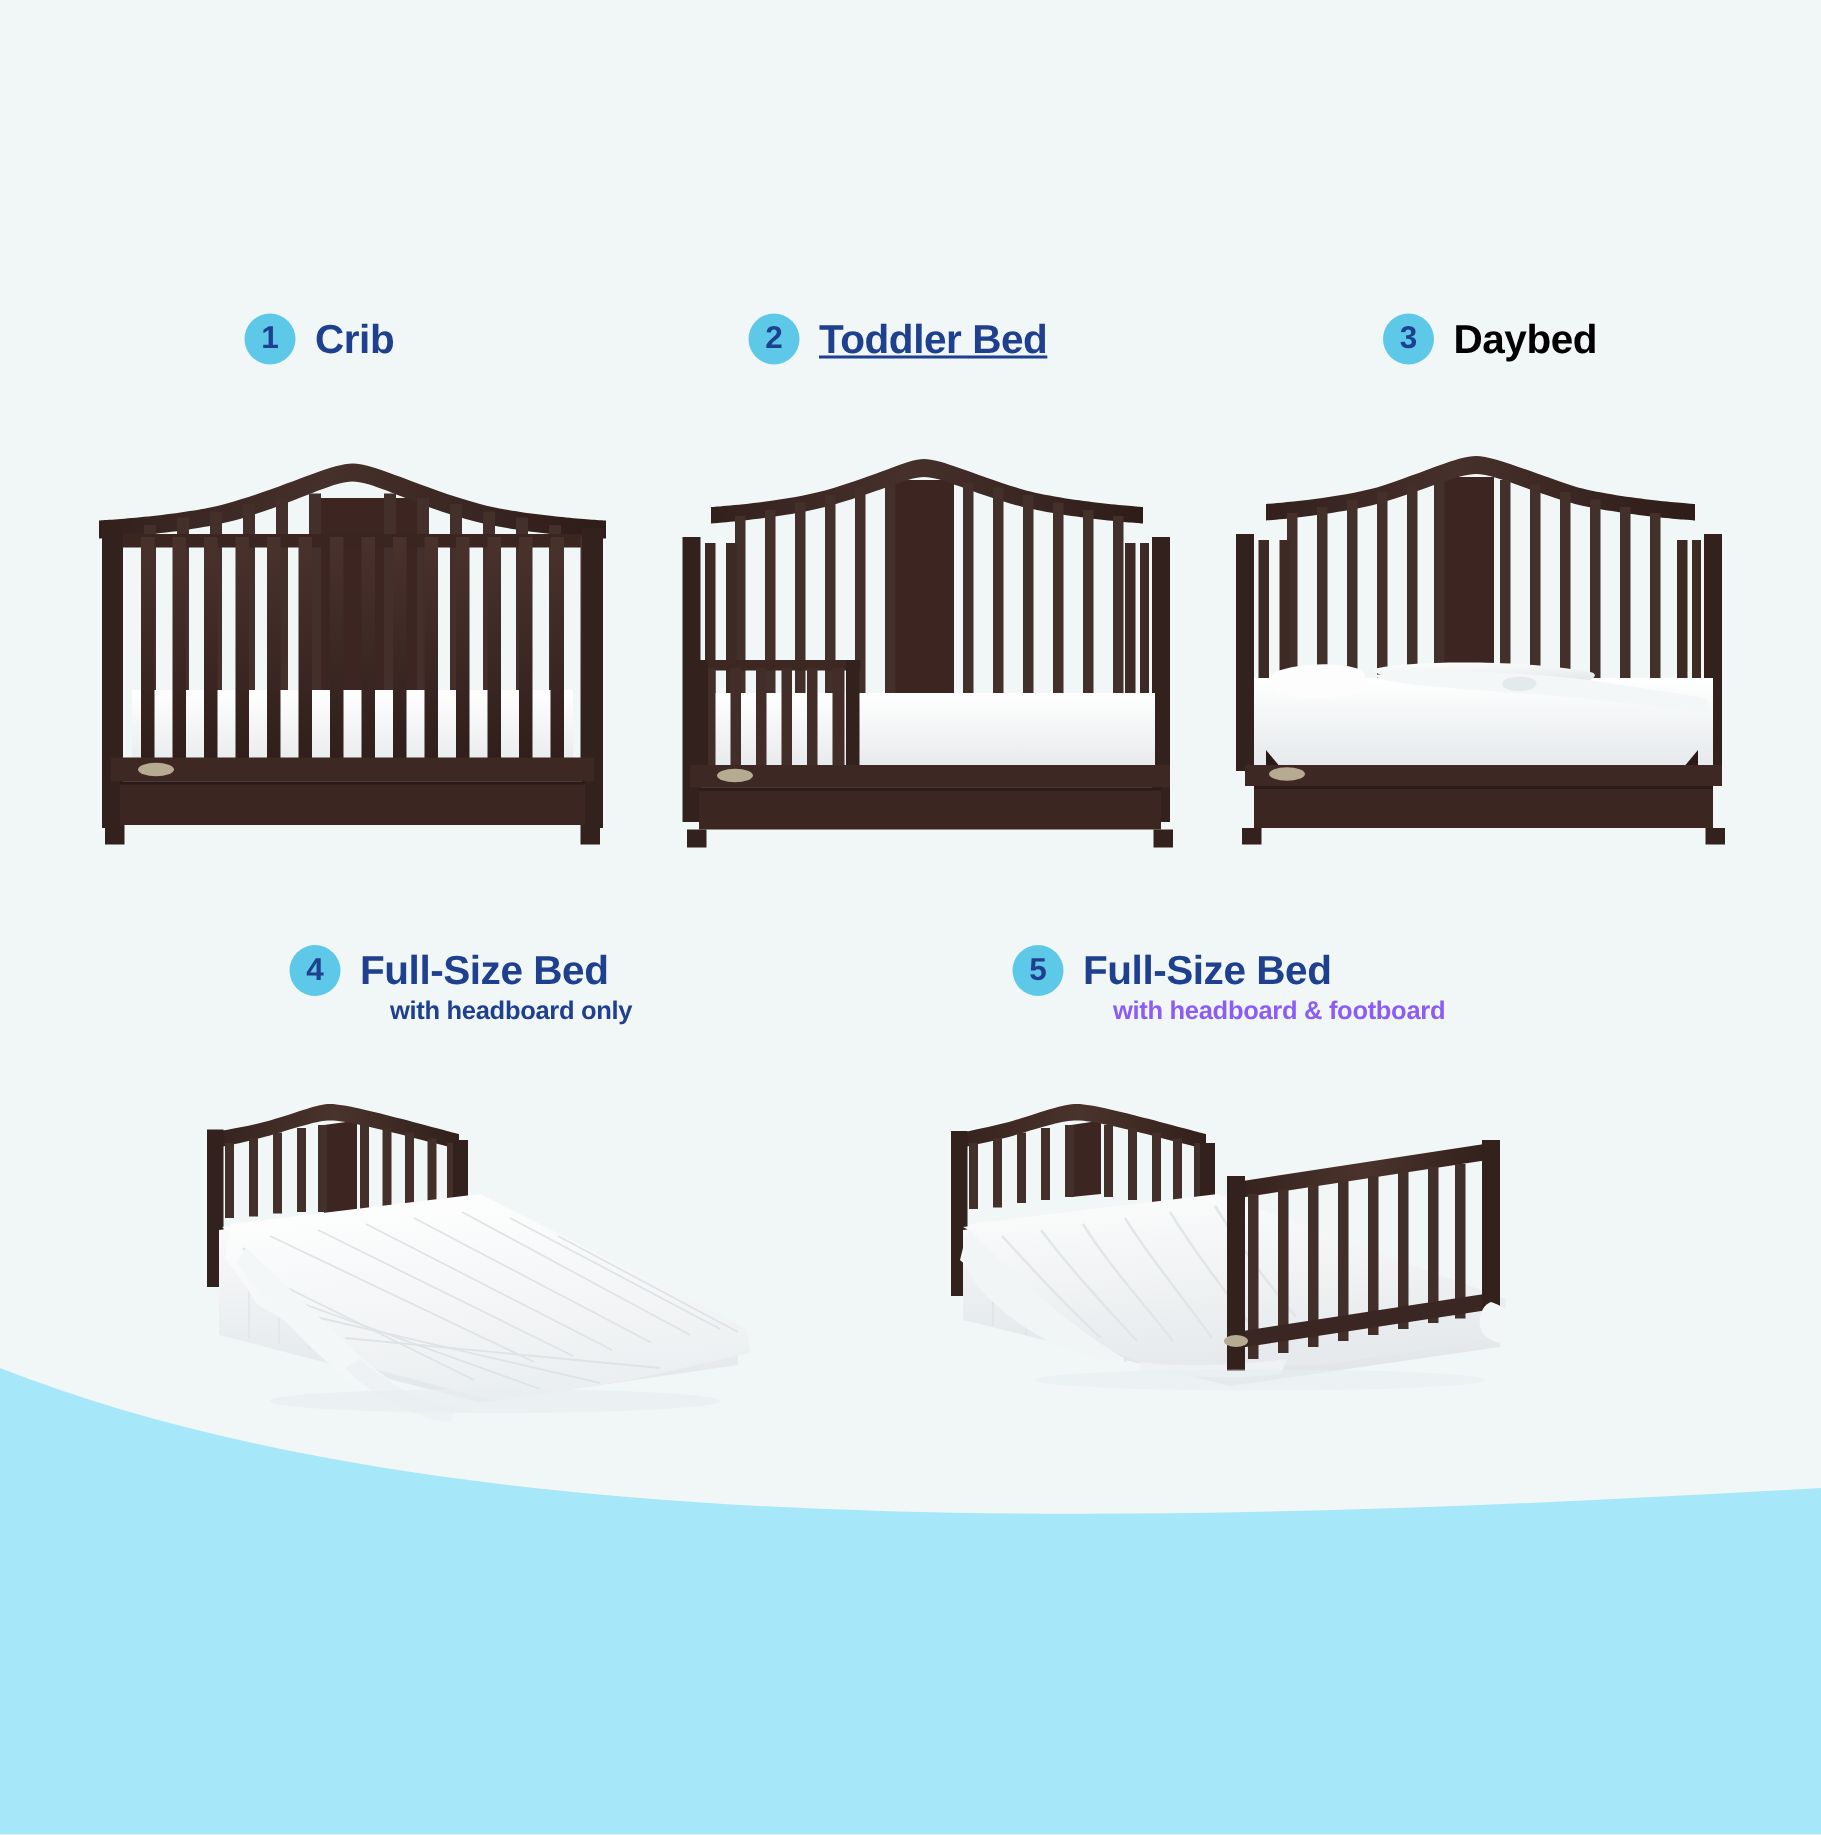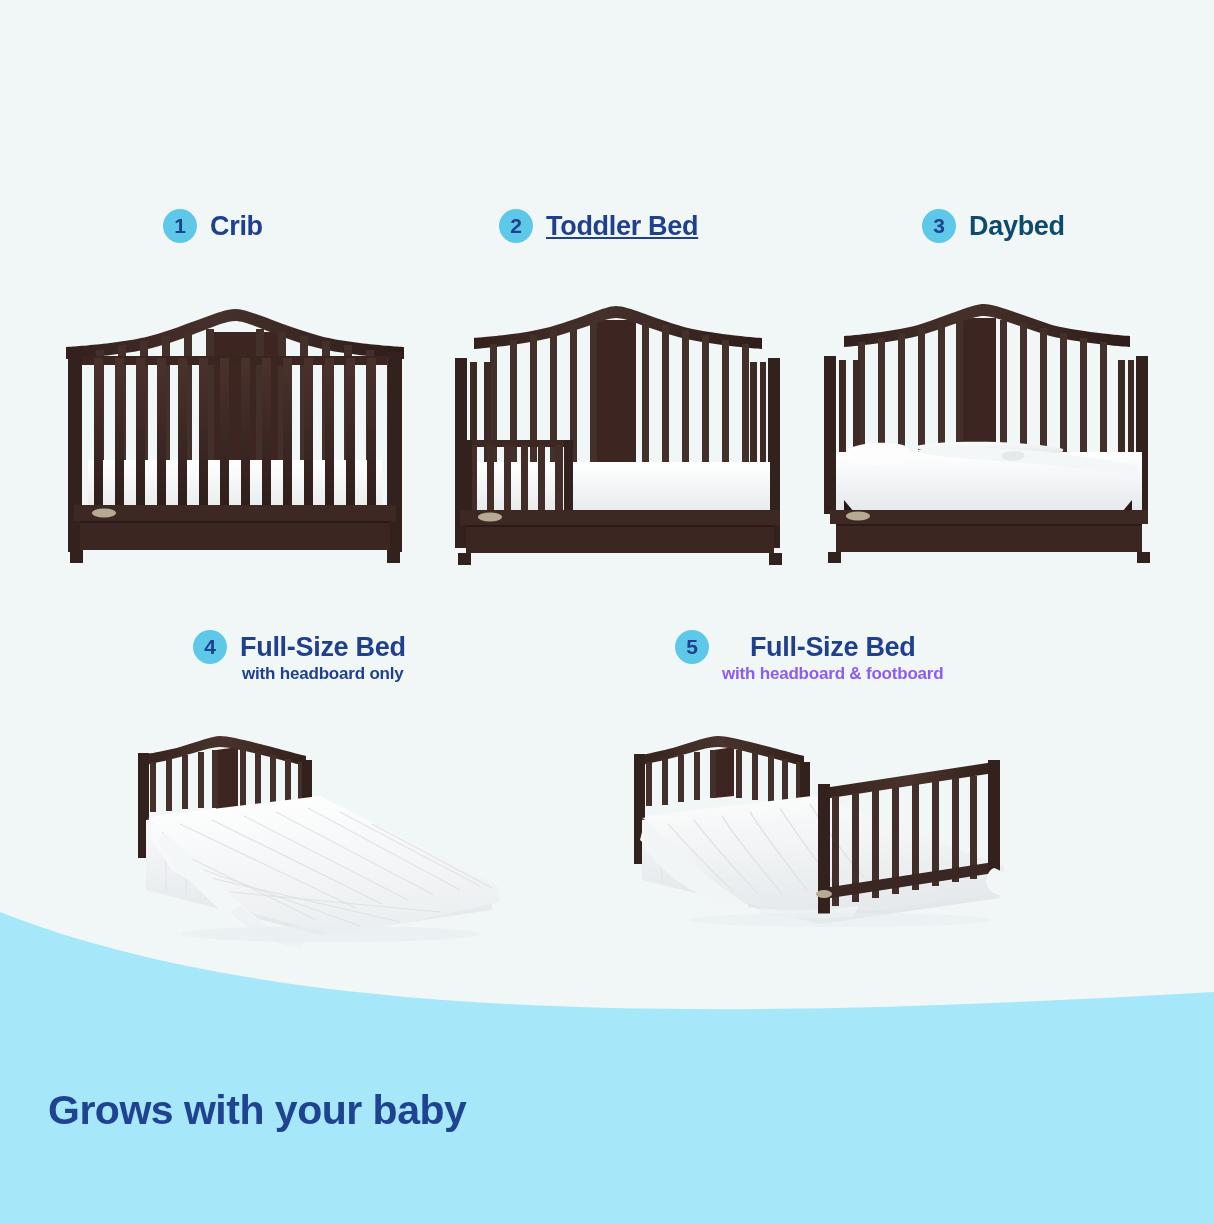--- a/index.html
+++ b/index.html
@@ -23,28 +23,28 @@
 
   
   .step-label{position:absolute;display:flex;align-items:flex-start;gap:13px;}
   .badge{
     width:34px;height:34px;border-radius:50%;
     background:#5ec8e8;color:#1f3f8f;
     font-size:21px;font-weight:bold;
     display:flex;align-items:center;justify-content:center;
     flex:0 0 auto;
   }
-  .lbl-wrap{display:flex;flex-direction:column;text-align:center;}
+  .lbl-wrap{display:flex;flex-direction:column;}
   .lbl-title{
     font-size:27px;font-weight:bold;color:#1f3f8f;
     line-height:34px;white-space:nowrap;letter-spacing:-0.3px;
   }
   .lbl-sub{
     font-size:17px;font-weight:bold;color:#1f3f8f;
-    line-height:21px;white-space:nowrap;margin-top:-1px;letter-spacing:-0.2px;
+    line-height:21px;white-space:nowrap;margin-top:-1px;letter-spacing:-0.2px;margin-left:20px;
   }
 
   
   .product{position:absolute;}
   .product svg{display:block;}
 </style>
 </head>
 <body style="background: rgb(241, 247, 247);">
 
 <div id="stage">
@@ -206,21 +206,21 @@
       <rect x="8" y="253" width="13" height="12" fill="#33211d"></rect>
       <rect x="319" y="253" width="13" height="12" fill="#33211d"></rect>
 
       <ellipse cx="40" cy="217" rx="12" ry="4.5" fill="#b6aa93"></ellipse>
     </svg>
   </div>
 
   <div class="step-label" style="left:922px;top:209px;">
     <div class="badge" style="background: rgb(94, 200, 232); color: rgb(31, 63, 143);">3</div>
     <div class="lbl-wrap">
-      <div class="lbl-title" style="color: #0c4a6e;">Daybed</div>
+      <div class="lbl-title" style="color: #000000;">Daybed</div>
     </div>
   </div>
 
   <div class="product" style="left:820px;top:300px;">
     <svg width="340" height="270" viewBox="0 0 340 270" xmlns="http://www.w3.org/2000/svg">
       <defs>
         <linearGradient id="wd3" x1="0" y1="0" x2="1" y2="0">
           <stop offset="0" stop-color="#33201d"></stop>
             <stop offset="0.45" stop-color="#46302b"></stop>
             <stop offset="1" stop-color="#2e1c19"></stop>
@@ -469,15 +469,14 @@
       <ellipse cx="230" cy="200" rx="150" ry="7" fill="#e8eef0" opacity="0.6"></ellipse>
     </svg>
   </div>
 
   <div class="wave-band">
     <svg viewBox="0 0 1214 343" preserveAspectRatio="none" xmlns="http://www.w3.org/2000/svg">
       <path id="wave-path" d="M0,32 C300,150 760,138 1214,112 L1214,343 L0,343 Z" fill="#a6e7fa"></path>
     </svg>
   </div>
 
-  <div class="headline" style="color: rgb(31, 67, 145);">Grows with your baby</div>
 
 </div>
 
 </body></html>

